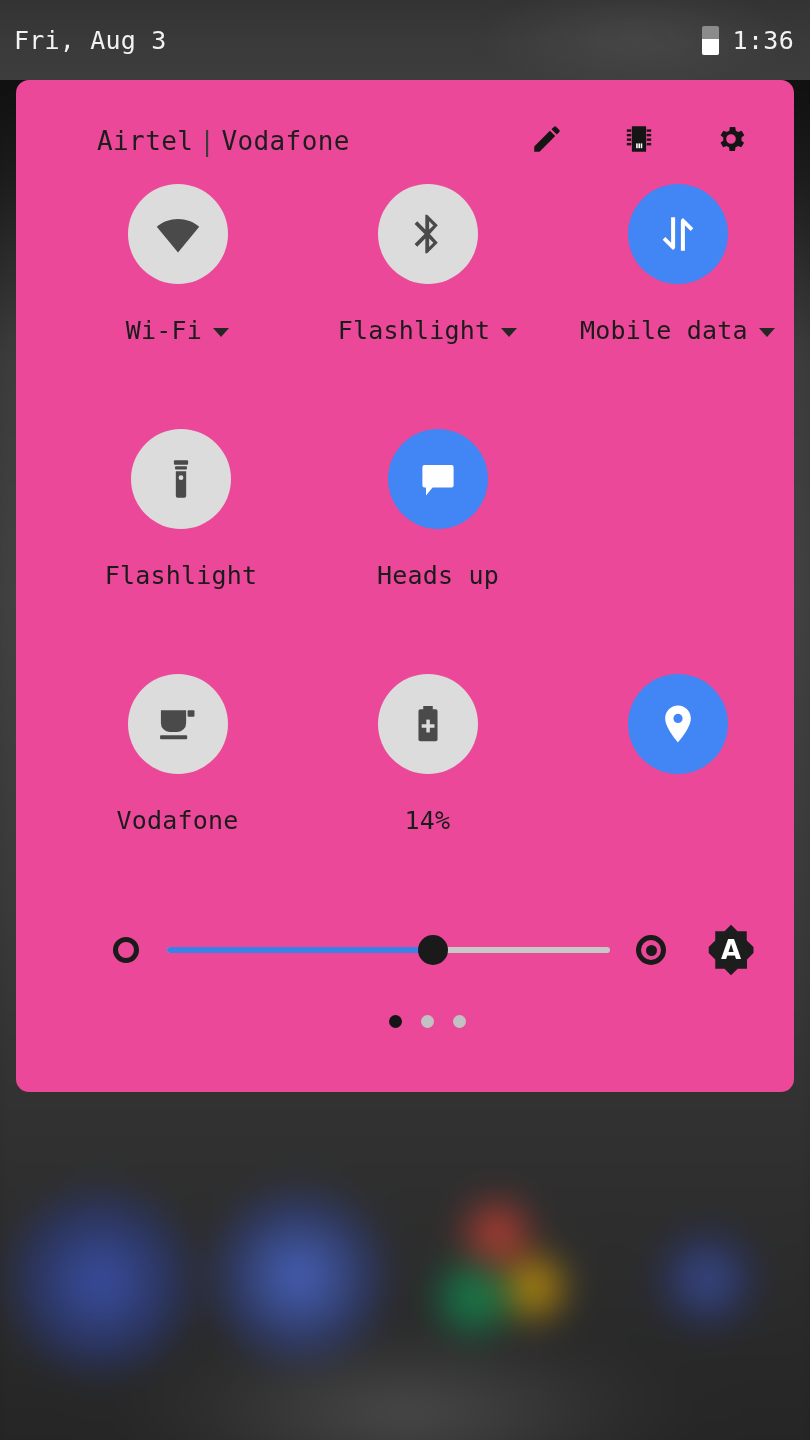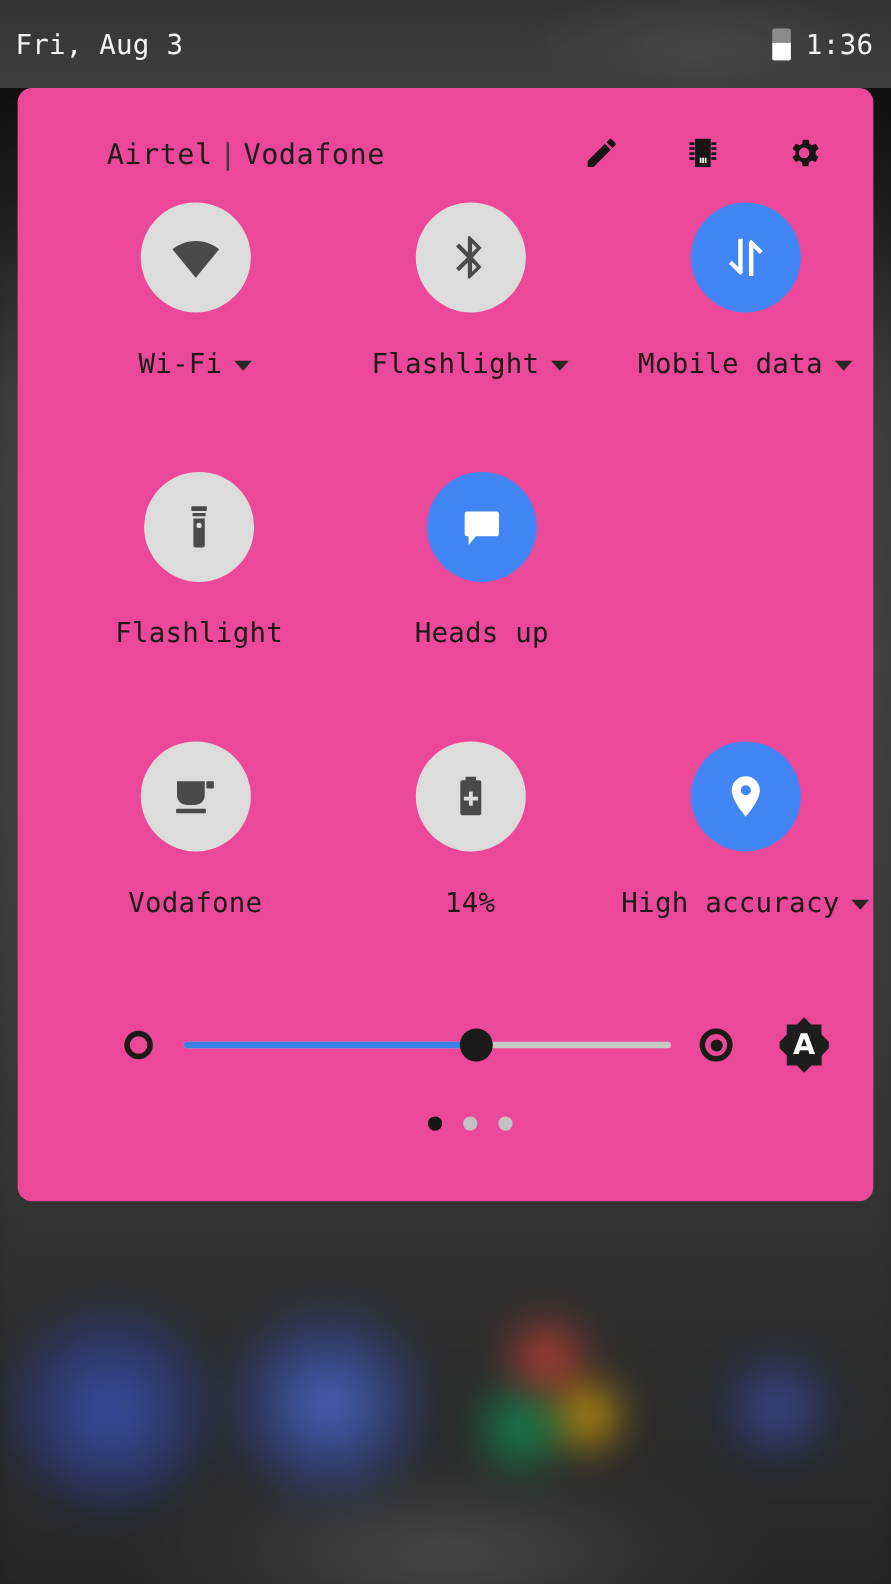--- a/index.html
+++ b/index.html
@@ -447,24 +447,20 @@
           </div>
         </div>
 
         <div class="tile">
           <div class="tile-circle active">
             <svg width="46" height="46" viewBox="0 0 24 24">
               <path fill="#ffffff" d="M12 2.4c-3.7 0-6.7 3-6.7 6.7 0 5 6.7 12.5 6.7 12.5s6.7-7.5 6.7-12.5c0-3.7-3-6.7-6.7-6.7z"></path>
               <circle fill="#4285f4" cx="12" cy="9.1" r="2.4"></circle>
             </svg>
           </div>
-          <div class="tile-label-row">
-            <span class="tile-label">High accuracy</span>
-            <span class="caret"></span>
-          </div>
         </div>
 
       </div>
 
     </div>
 
     <div class="brightness-row">
       <span class="bright-lo"></span>
 
       <div class="slider-wrap">

